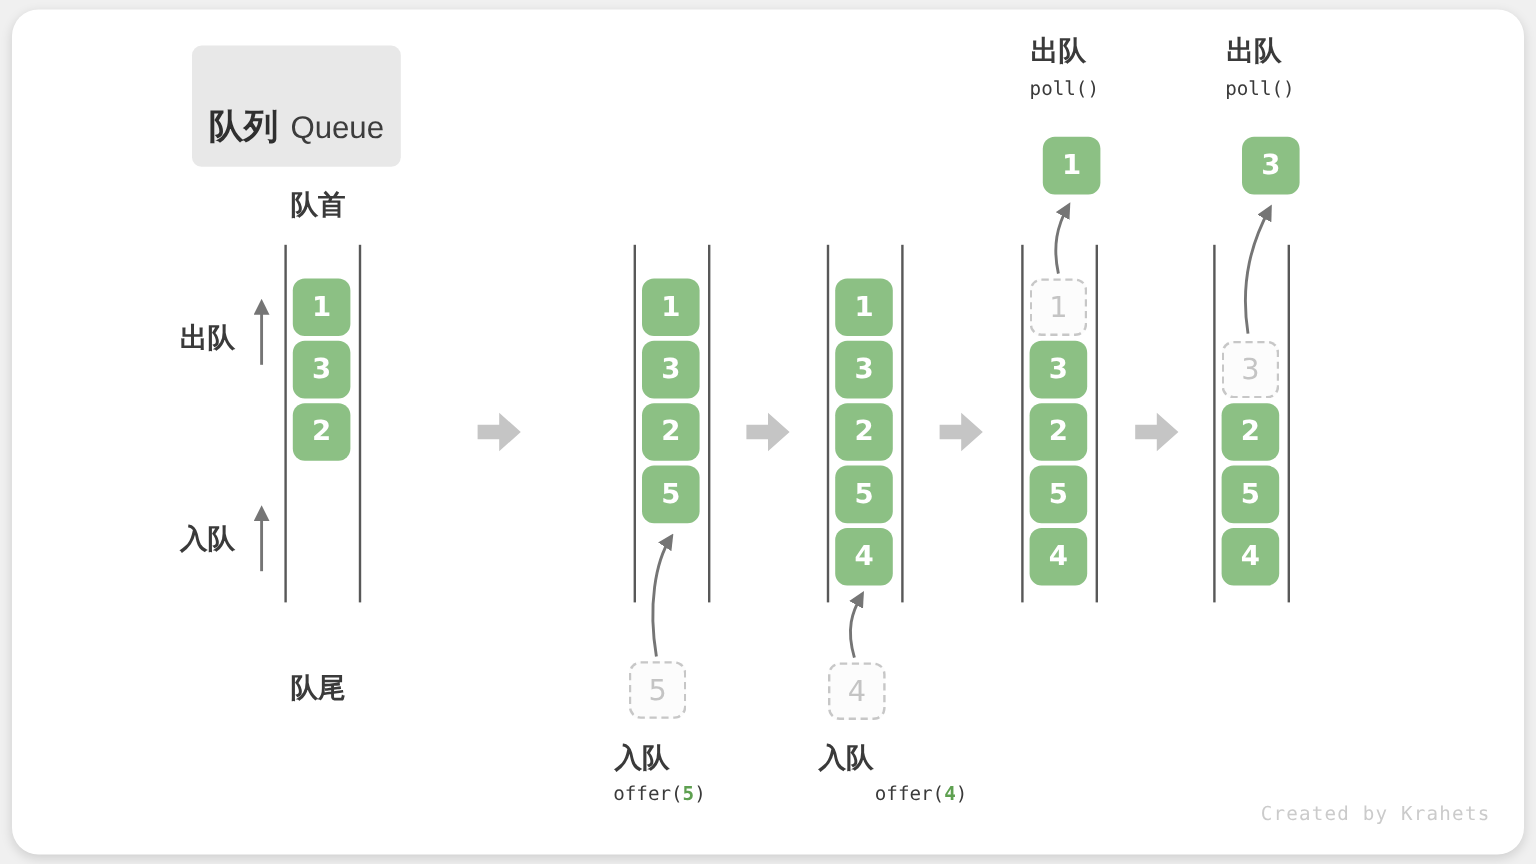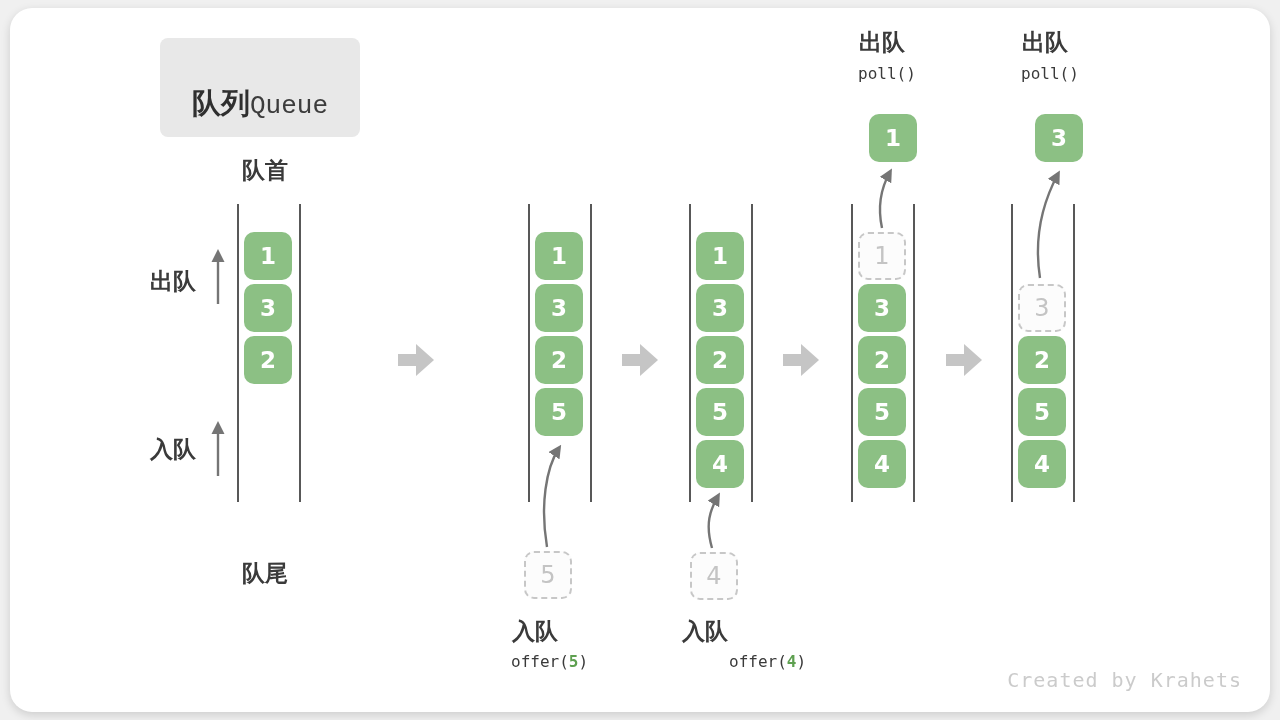--- a/index.html
+++ b/index.html
@@ -20,24 +20,24 @@
   .card {
     position:absolute; left:10px; top:8px; right:10px; bottom:8px;
     background:#ffffff; border-radius:22px;
     box-shadow:0 3px 10px rgba(0,0,0,0.15);
   }
   .canvas { position:absolute; inset:0; }
 
   .title-badge {
     position:absolute; left:160px; top:38px;
     background:var(--badge-bg); border-radius:8px;
-    padding:13px 32px; display:flex; align-items:baseline; gap:0;
+    padding:13px 14px; display:flex; align-items:baseline; gap:10px;
   }
   .title-zh { font-size:29px; font-weight:bold; color:#2f2f2f; }
-  .title-en { font-size:26px; color:#3c3c3c; font-family:Liberation Mono, monospace;margin-top:40px; }
+  .title-en { font-size:26px; color:#3c3c3c; font-family:Liberation Sans, sans-serif;margin-top:40px; }
 
   .cjk-label { position:absolute; font-size:23px; font-weight:bold; color:var(--text); white-space:nowrap; }
   .mono-label { position:absolute; font-size:16px; color:var(--text); font-family:"DejaVu Sans Mono", monospace; white-space:nowrap; }
   .mono-label .arg { color:var(--code-green); font-weight:bold; }
 
   .vline { position:absolute; width:2px; top:204px; height:298px; background:var(--line); }
 
   .qbox {
     position:absolute; width:48px; height:48px; border-radius:10px;
     background:var(--green); color:#ffffff;
@@ -49,21 +49,21 @@
     color:var(--ghost-text); font-weight:normal; font-size:24px;
   }
 
   .svg-overlay { position:absolute; inset:0; pointer-events:none; }
   .stage-arrow { fill:var(--stage-arrow); }
   .thin-arrow { stroke:var(--thin-arrow); stroke-width:2.4; fill:none; }
   .arrowhead-fill { fill:var(--thin-arrow); }
 
   .watermark {
     position:absolute; right:38px; top:668px;
-    font-family:"DejaVu Sans Mono", monospace; font-size:20px;
+    font-family:"DejaVu Sans Mono", monospace; font-size:16px;
     color:var(--watermark); letter-spacing:1px;
   }
 </style>
 </head>
 <body>
 
 <div class="card"></div>
 <div class="canvas">
 
   <div class="title-badge">

